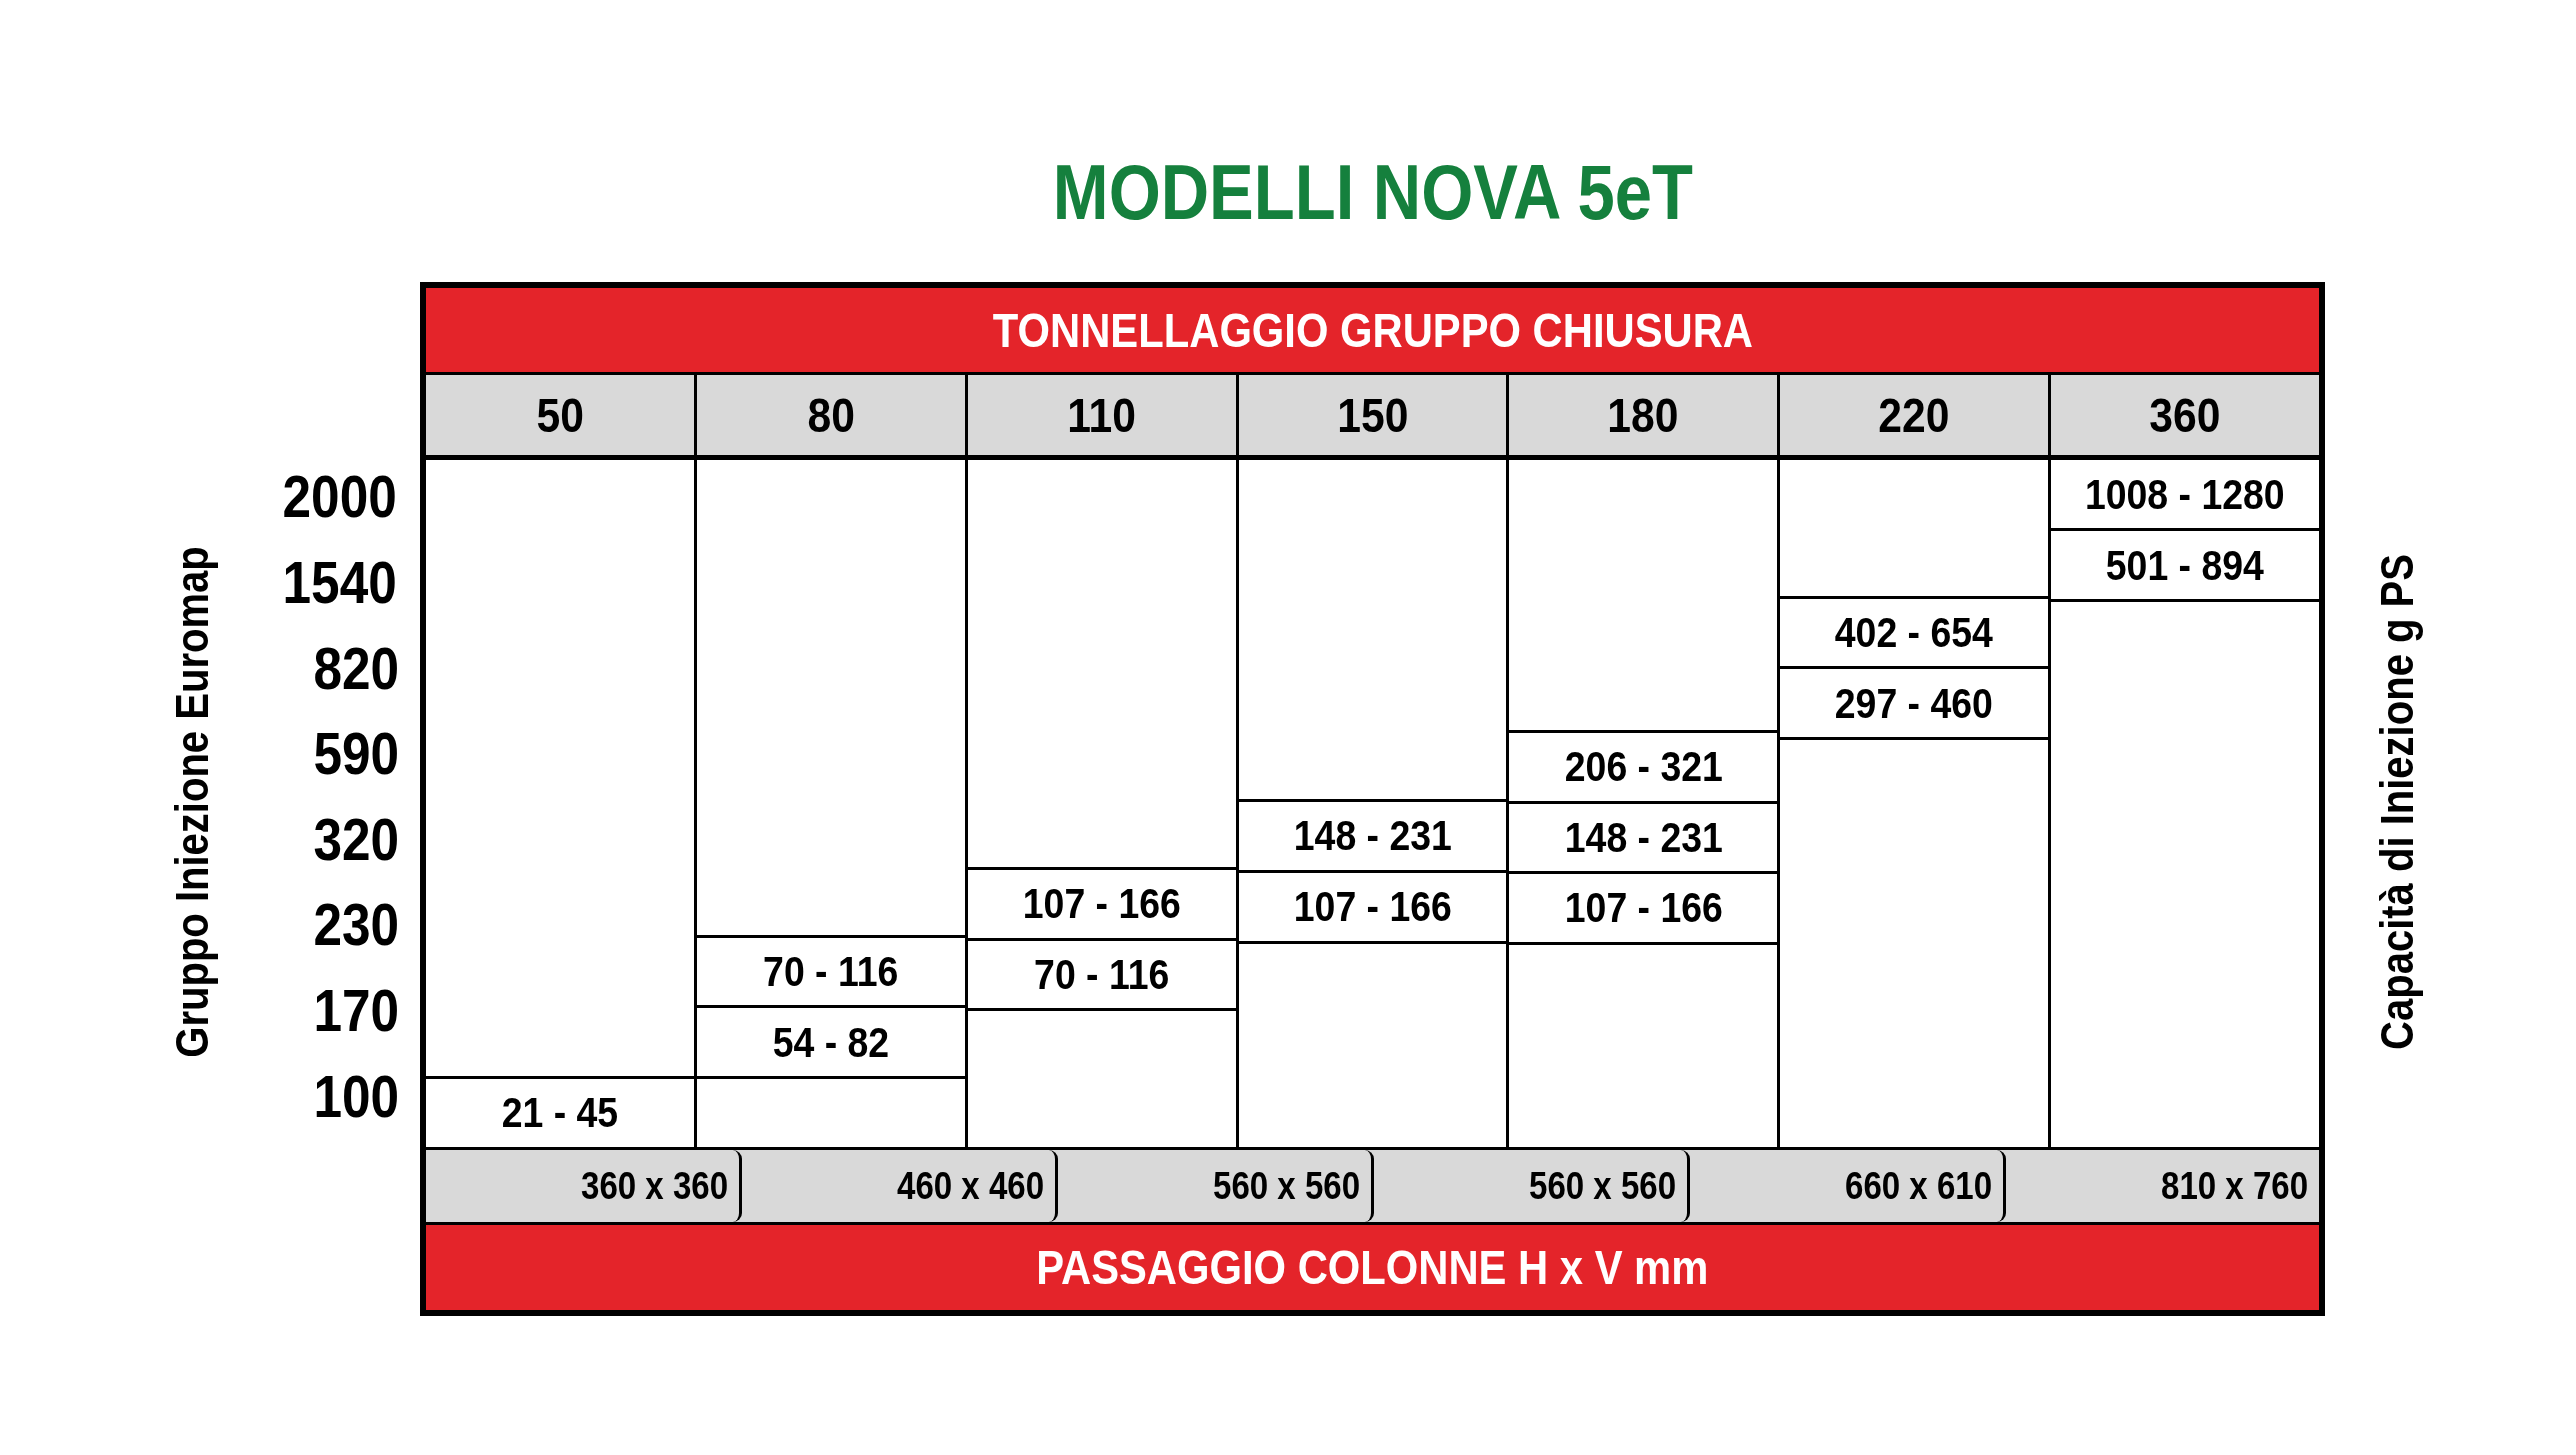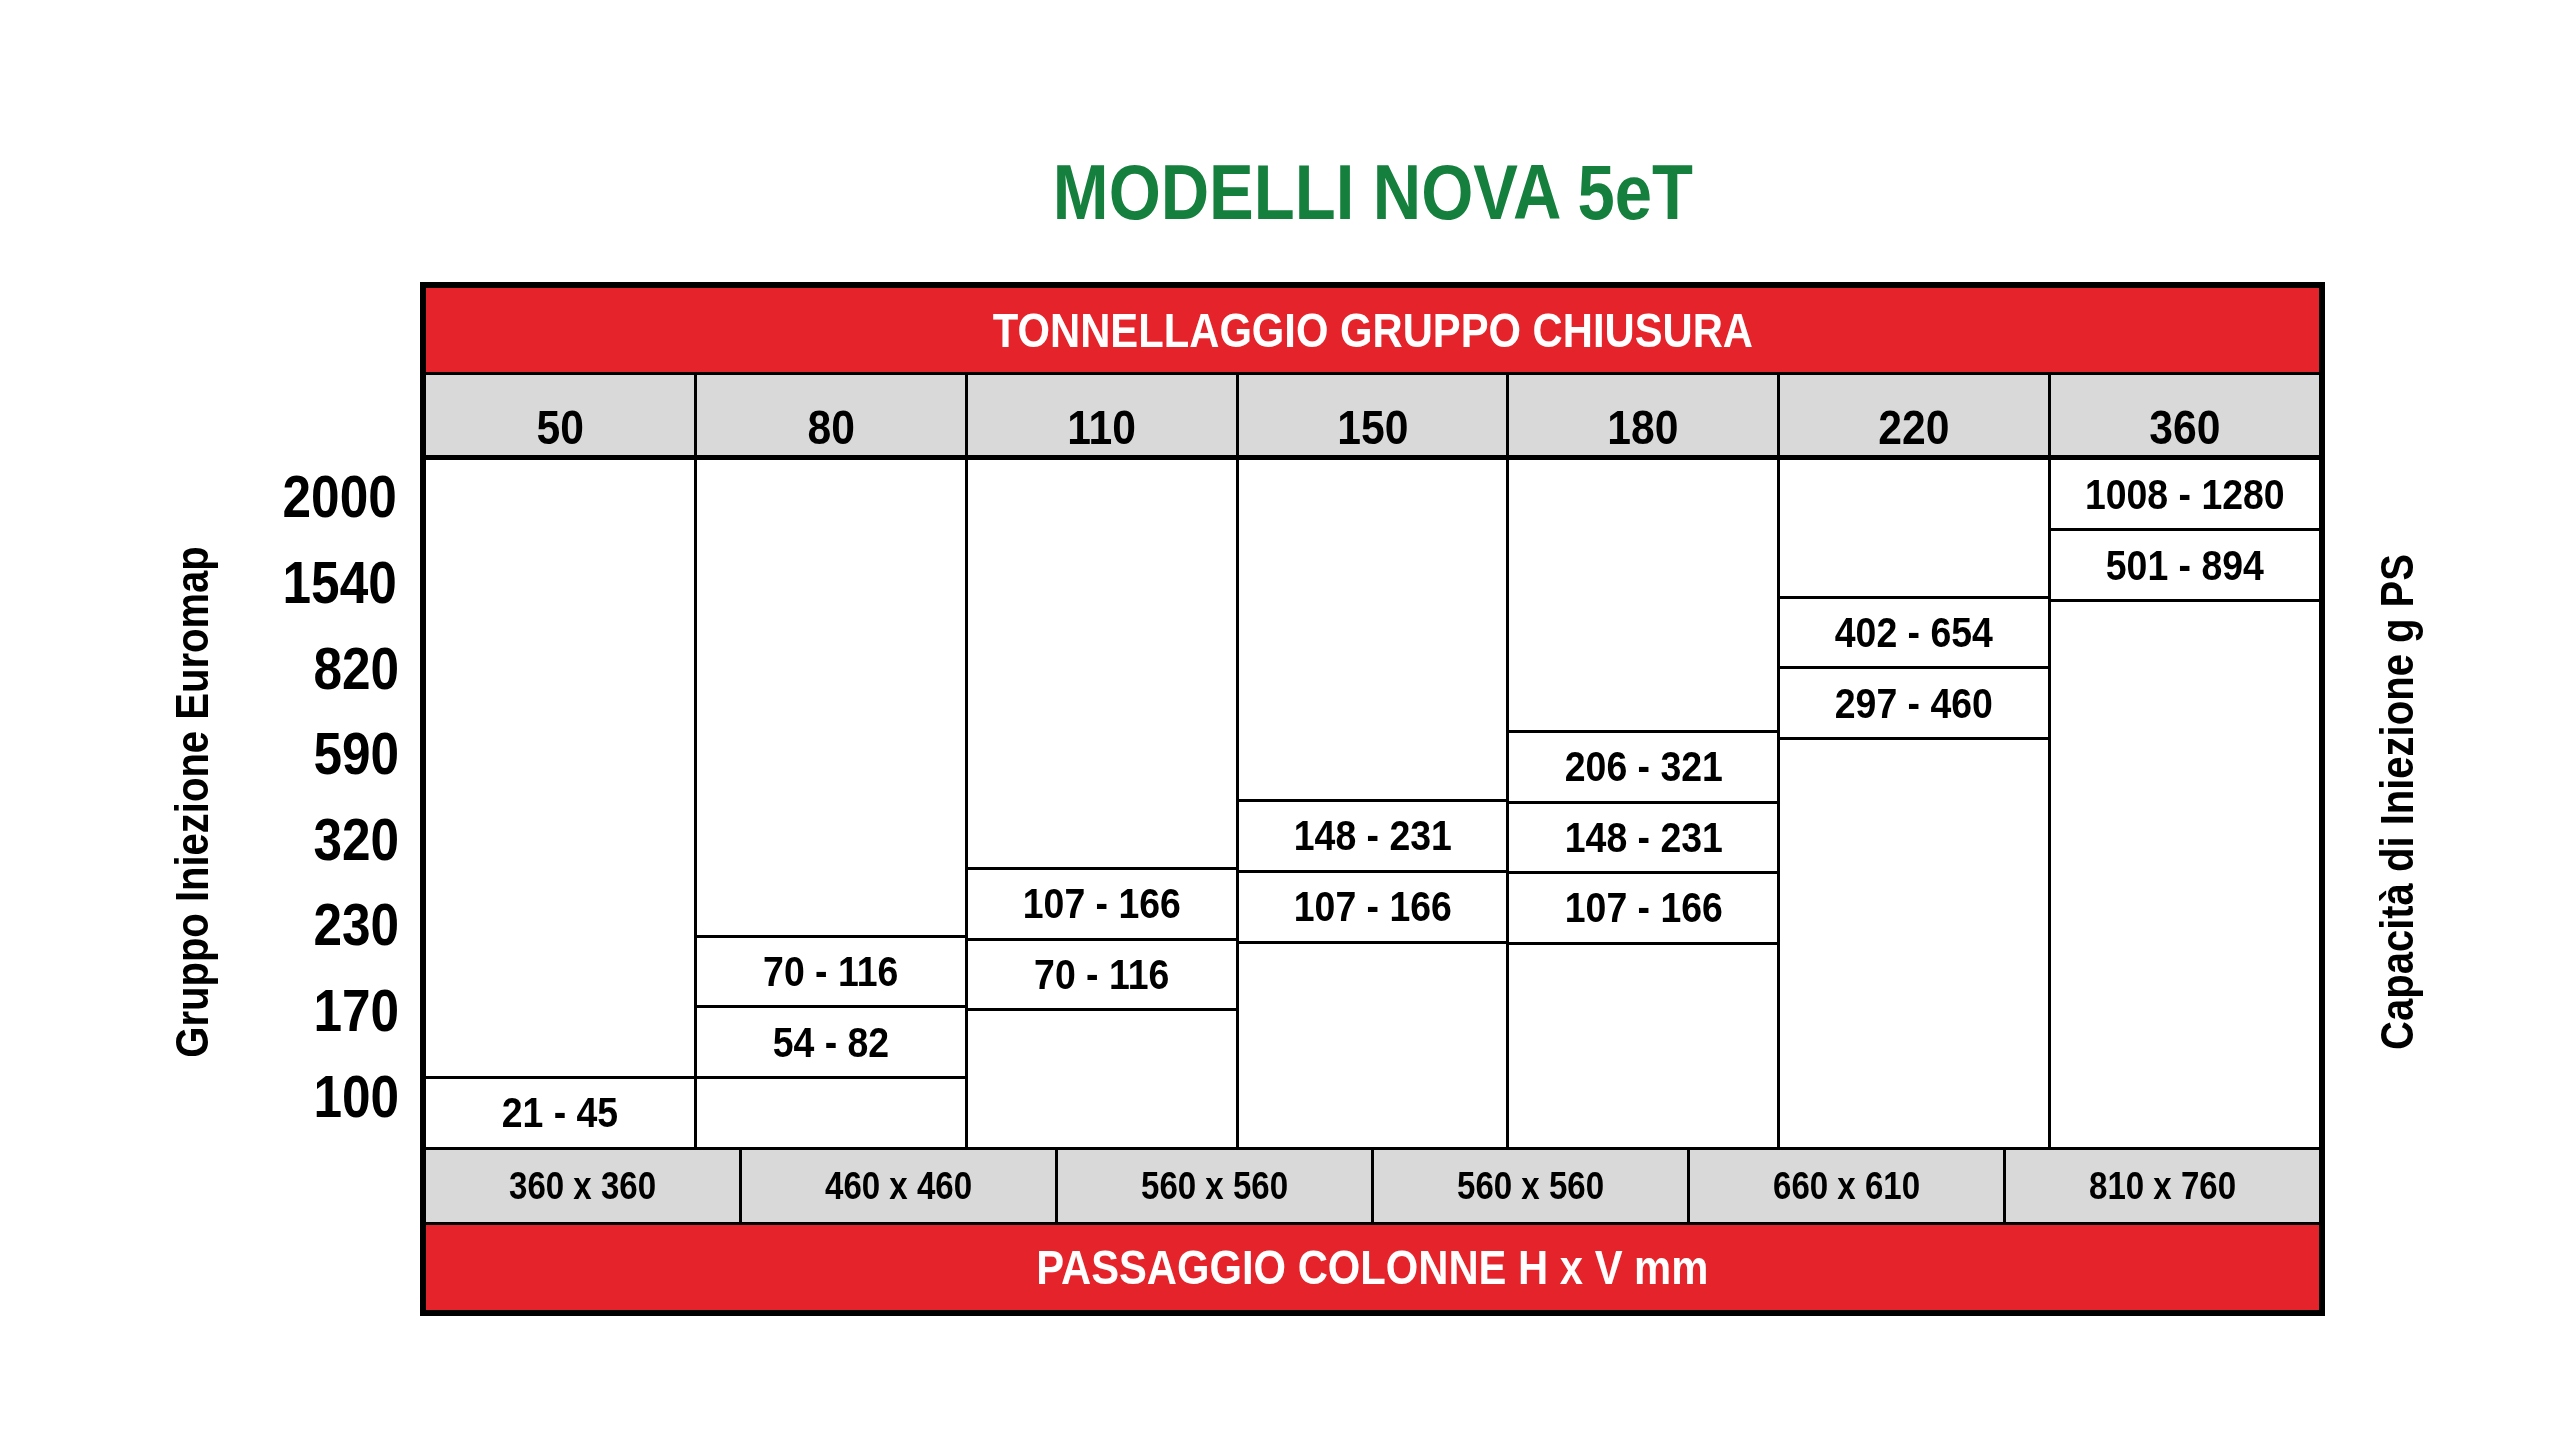--- a/index.html
+++ b/index.html
@@ -15,34 +15,34 @@
   .spec-table { position:absolute; left:420px; top:282px; width:1905px; height:1034px;
                 border:6.6px solid #000; background:#86efac; display:flex; flex-direction:column; }
 
   .band { background:var(--red,#E4242A); color:#fff; display:flex; align-items:center;
           justify-content:center; font-weight:bold; font-size:48px; }
   .band-top { height:87px; border-bottom:3.8px solid #000; }
   .band-bottom { height:85px; }
 
   .header-row { height:85px; background:var(--gray,#D9D9D9); border-bottom:5.7px solid #000;
                 display:flex; font-size:49px; font-weight:bold; color:#000; }
-  .hcell { flex:1; display:flex; align-items:flex-end; justify-content:center; border-right:3.8px solid #000; }
+  .hcell { flex:1; display:flex; align-items:center; justify-content:center; border-right:3.8px solid #000; }
   .hcell:last-child { border-right:none; }
 
   .tbody { flex:1; display:flex; background:#fff; }
   .tcol { flex:1; border-right:3.8px solid #000; display:flex; flex-direction:column; }
   .tcol:last-child { border-right:none; }
   .tcell { flex:1; display:flex; align-items:center; justify-content:center;
            font-size:43px; font-weight:bold; color:#000; }
   .tcell.bt { border-top:3.8px solid #000; }
   .tcell.bb { border-bottom:3.8px solid #000; }
 
   .gray-row { height:78px; background:var(--gray,#D9D9D9); border-top:3.8px solid #000;
               border-bottom:3.8px solid #000; display:flex; font-size:38px; font-weight:bold; color:#000; }
-  .gcell { flex:1; display:flex; align-items:center; justify-content:center; border-right:3.8px solid #000; }
+  .gcell { flex:1; display:flex; align-items:center; justify-content:flex-end; border-right:3.8px solid #000;border-radius:9px; }
   .gcell:last-child { border-right:none; }
 
   .rlabels { position:absolute; left:0; top:455px; width:405px; height:685px;
              display:flex; flex-direction:column; }
   .rlabel { flex:1; display:flex; align-items:center; justify-content:flex-end;
             font-size:59px; font-weight:bold; color:#000; line-height:1; }
 
   .vpoint { position:absolute; width:0; height:0; }
   .vpoint > span { position:absolute; left:0; top:0; white-space:nowrap;
                    transform:translate(-50%,-50%) rotate(-90deg) scaleX(0.87);

